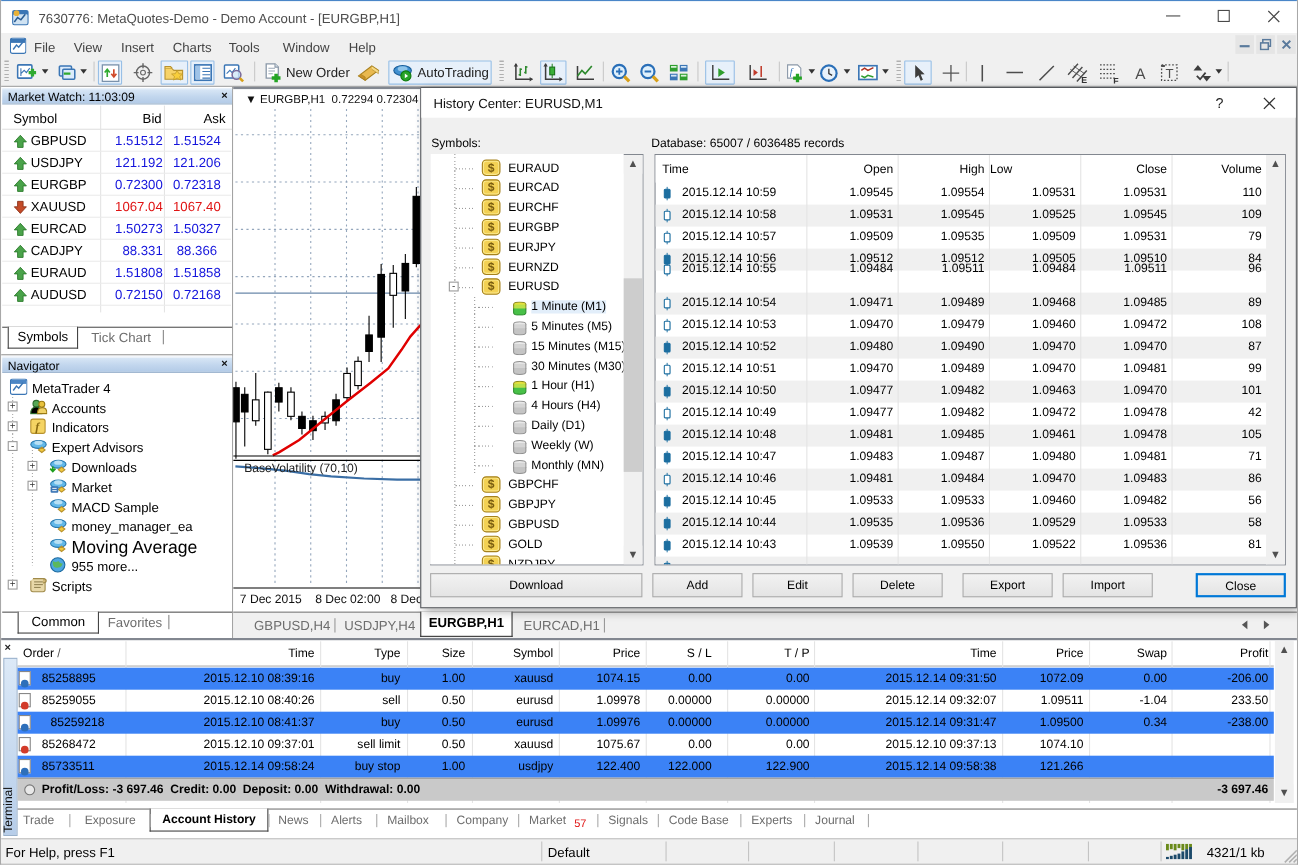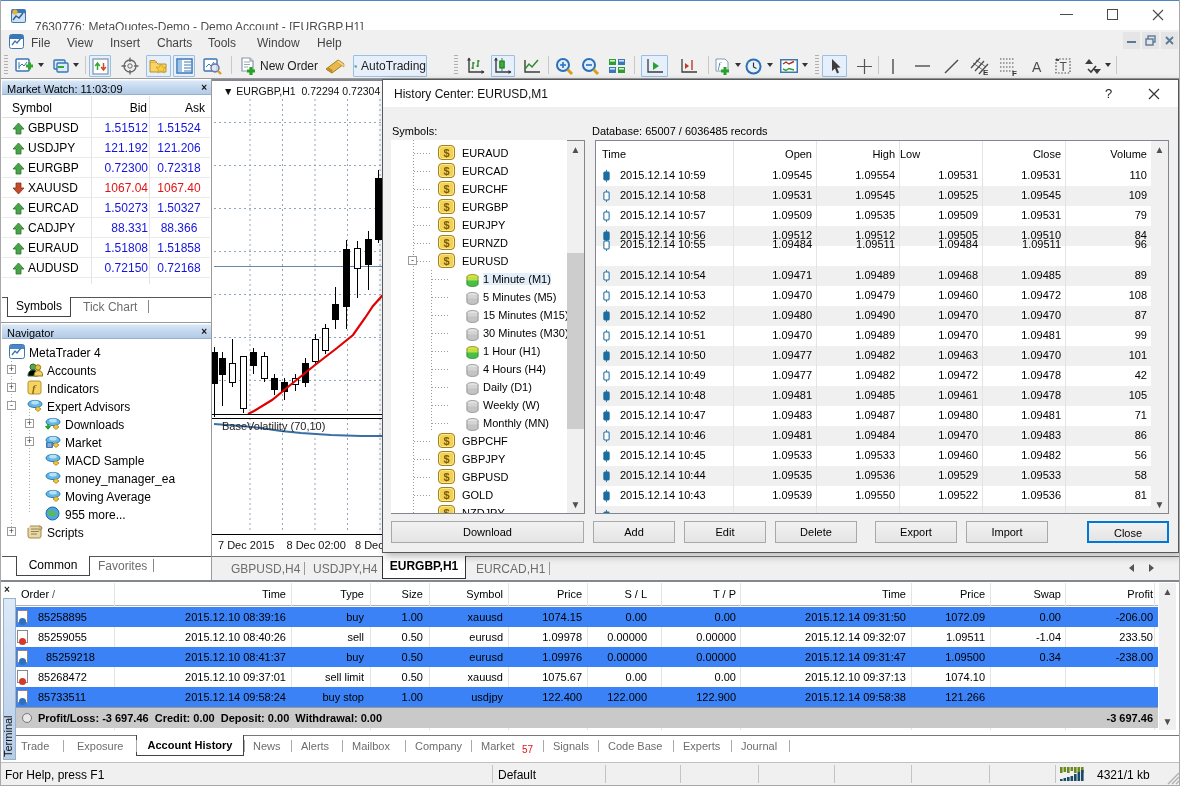--- a/index.html
+++ b/index.html
@@ -43,21 +43,21 @@
 .sarr{position:absolute;left:0;width:17px;height:17px;background:#f0f0f0;color:#505050;text-align:center;font-size:10px;line-height:17px}
 .thumb{position:absolute;left:0;width:17px;background:#cdcdcd}
 </style></head><body>
 <div class="a" style="left:0;top:0;width:1180px;height:30px;background:#fff;border-top:1px solid #4a86c8"></div>
 <svg class="a" style="left:9px;top:7px" width="17" height="17" viewBox="0 0 17 17">
     <rect x="1" y="2" width="15" height="14" rx="2" fill="#3b76b5"></rect>
     <rect x="2" y="6" width="13" height="9" rx="1" fill="#cfe2f2"></rect>
     <circle cx="5" cy="5" r="2.6" fill="#e8b23a"></circle>
     <path d="M3 13 l3 -4 3 2 4 -5" stroke="#2a5d94" stroke-width="1.4" fill="none"></path>
   </svg>
-<div class="a" style="left:34px;top:20px;font-size:12px;color:#4c4c4c">7630776: MetaQuotes-Demo - Demo Account - [EURGBP,H1]</div>
+<div class="a" style="left:34px;top:10px;font-size:12px;color:#4c4c4c">7630776: MetaQuotes-Demo - Demo Account - [EURGBP,H1]</div>
 <div class="a" style="left:1059px;top:14px;width:13px;height:1px;background:#4a4a4a"></div>
 <div class="a" style="left:1106px;top:9px;width:11px;height:11px;border:1px solid #4a4a4a"></div>
 <svg class="a" style="left:1151px;top:9px" width="12" height="12" viewBox="0 0 12 12">
     <path d="M1 1 L11 11 M11 1 L1 11" stroke="#4a4a4a" stroke-width="1.1"></path>
   </svg>
 <div class="a" style="left:0;top:30px;width:1180px;height:23px;background:#f0f0f0"></div>
 <svg class="a" style="left:8px;top:34px" width="15" height="15" viewBox="0 0 15 15">
     <rect x="0.5" y="0.5" width="14" height="14" rx="2" fill="#fff" stroke="#3b76b5"></rect>
     <rect x="1" y="1" width="13" height="4" fill="#3b76b5"></rect>
     <path d="M3 11 l3 -4 2 2 4 -5" stroke="#3b76b5" stroke-width="1.3" fill="none"></path>
@@ -145,21 +145,21 @@
     </svg>
   </div>
 <div class="a" style="left:259px;top:59px;font-size:12px;color:#222">New Order</div>
 <div class="tb" style="left:321px;width:26px">
     <svg width="22" height="16" viewBox="0 0 22 16">
       <path d="M2 11 L14 2 L20 6 L8 15 Z" fill="#e9b94f" stroke="#a8801e"></path>
       <path d="M2 11 L8 15 L8 12 L4 9.5" fill="#c89028" stroke="#a8801e" stroke-width="0.6"></path>
       <path d="M14 2 L20 6 L20 9 L14 5" fill="#f6d984" stroke="#a8801e" stroke-width="0.5"></path>
     </svg>
   </div>
-<div class="tb tbp" style="left:352px;width:74px">
+<div class="tb tbp" style="left:352px;width:94px">
     <svg width="20" height="17" viewBox="0 0 20 17">
       <ellipse cx="10" cy="6" rx="8" ry="4.5" fill="#3f8fd0" stroke="#1c5f9a"></ellipse>
       <ellipse cx="10" cy="4.6" rx="4.5" ry="2.4" fill="#8ec4ea"></ellipse>
       <circle cx="13" cy="11" r="4.6" fill="#28a428" stroke="#0c7a0c"></circle>
       <path d="M12 8.8 l3 2.2 -3 2.2 z" fill="#fff"></path>
     </svg>
     <span style="margin-left:4px;font-size:12px;color:#222">AutoTrading</span>
   </div>
 <div class="grip" style="left:453px"></div>
 <div class="tb" style="left:463px;width:24px">
@@ -476,21 +476,21 @@
         <path d="M8 9.6 l3 2.4 -3 2.4 -3 -2.4 z" fill="#f0c83c" stroke="#b8922e" transform="translate(3,-1)"></path>
       </svg></div>
     <span style="position:absolute;left:64px;top:3px;font-size:12px">money_manager_ea</span>
   </div>
 <div class="navrow" style="left:0;top:487px">
     <div class="a" style="left:44px;top:1px"><svg width="17" height="15" viewBox="0 0 17 15">
         <ellipse cx="8" cy="6" rx="7" ry="3.6" fill="#62b8e8" stroke="#2a7ab0"></ellipse>
         <ellipse cx="8" cy="4.6" rx="3.8" ry="2" fill="#b8e0f4"></ellipse>
         <path d="M8 9.6 l3 2.4 -3 2.4 -3 -2.4 z" fill="#f0c83c" stroke="#b8922e" transform="translate(3,-1)"></path>
       </svg></div>
-    <span style="position:absolute;left:64px;top:3px;font-size:12px">Moving Average</span>
+    <span style="position:absolute;left:64px;top:3px;font-size:16px">Moving Average</span>
   </div>
 <div class="navrow" style="left:0;top:505px">
     <div class="a" style="left:44px;top:1px"><svg width="15" height="15" viewBox="0 0 15 15">
         <circle cx="7.5" cy="7.5" r="6.5" fill="#4da6e0" stroke="#1c6aa0"></circle>
         <path d="M3 4 q3 2 5 0 q2 3 4 2 q-1 4 -4 4 q-4 1 -5 -3 z" fill="#5cb85c"></path>
       </svg></div>
     <span style="position:absolute;left:64px;top:3px;font-size:12px">955 more...</span>
   </div>
 <div class="navrow" style="left:0;top:523px">
     <div class="pm" style="left:6px">+</div>

